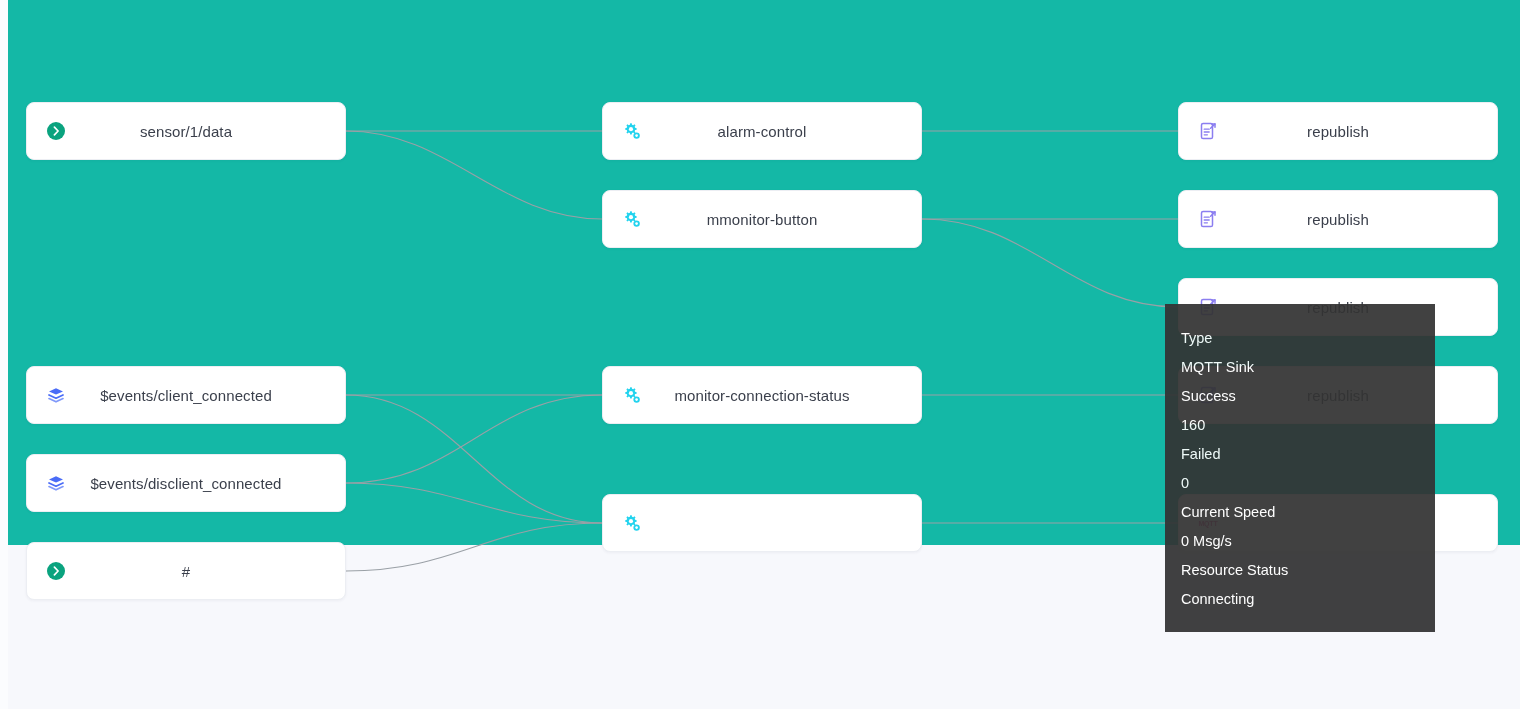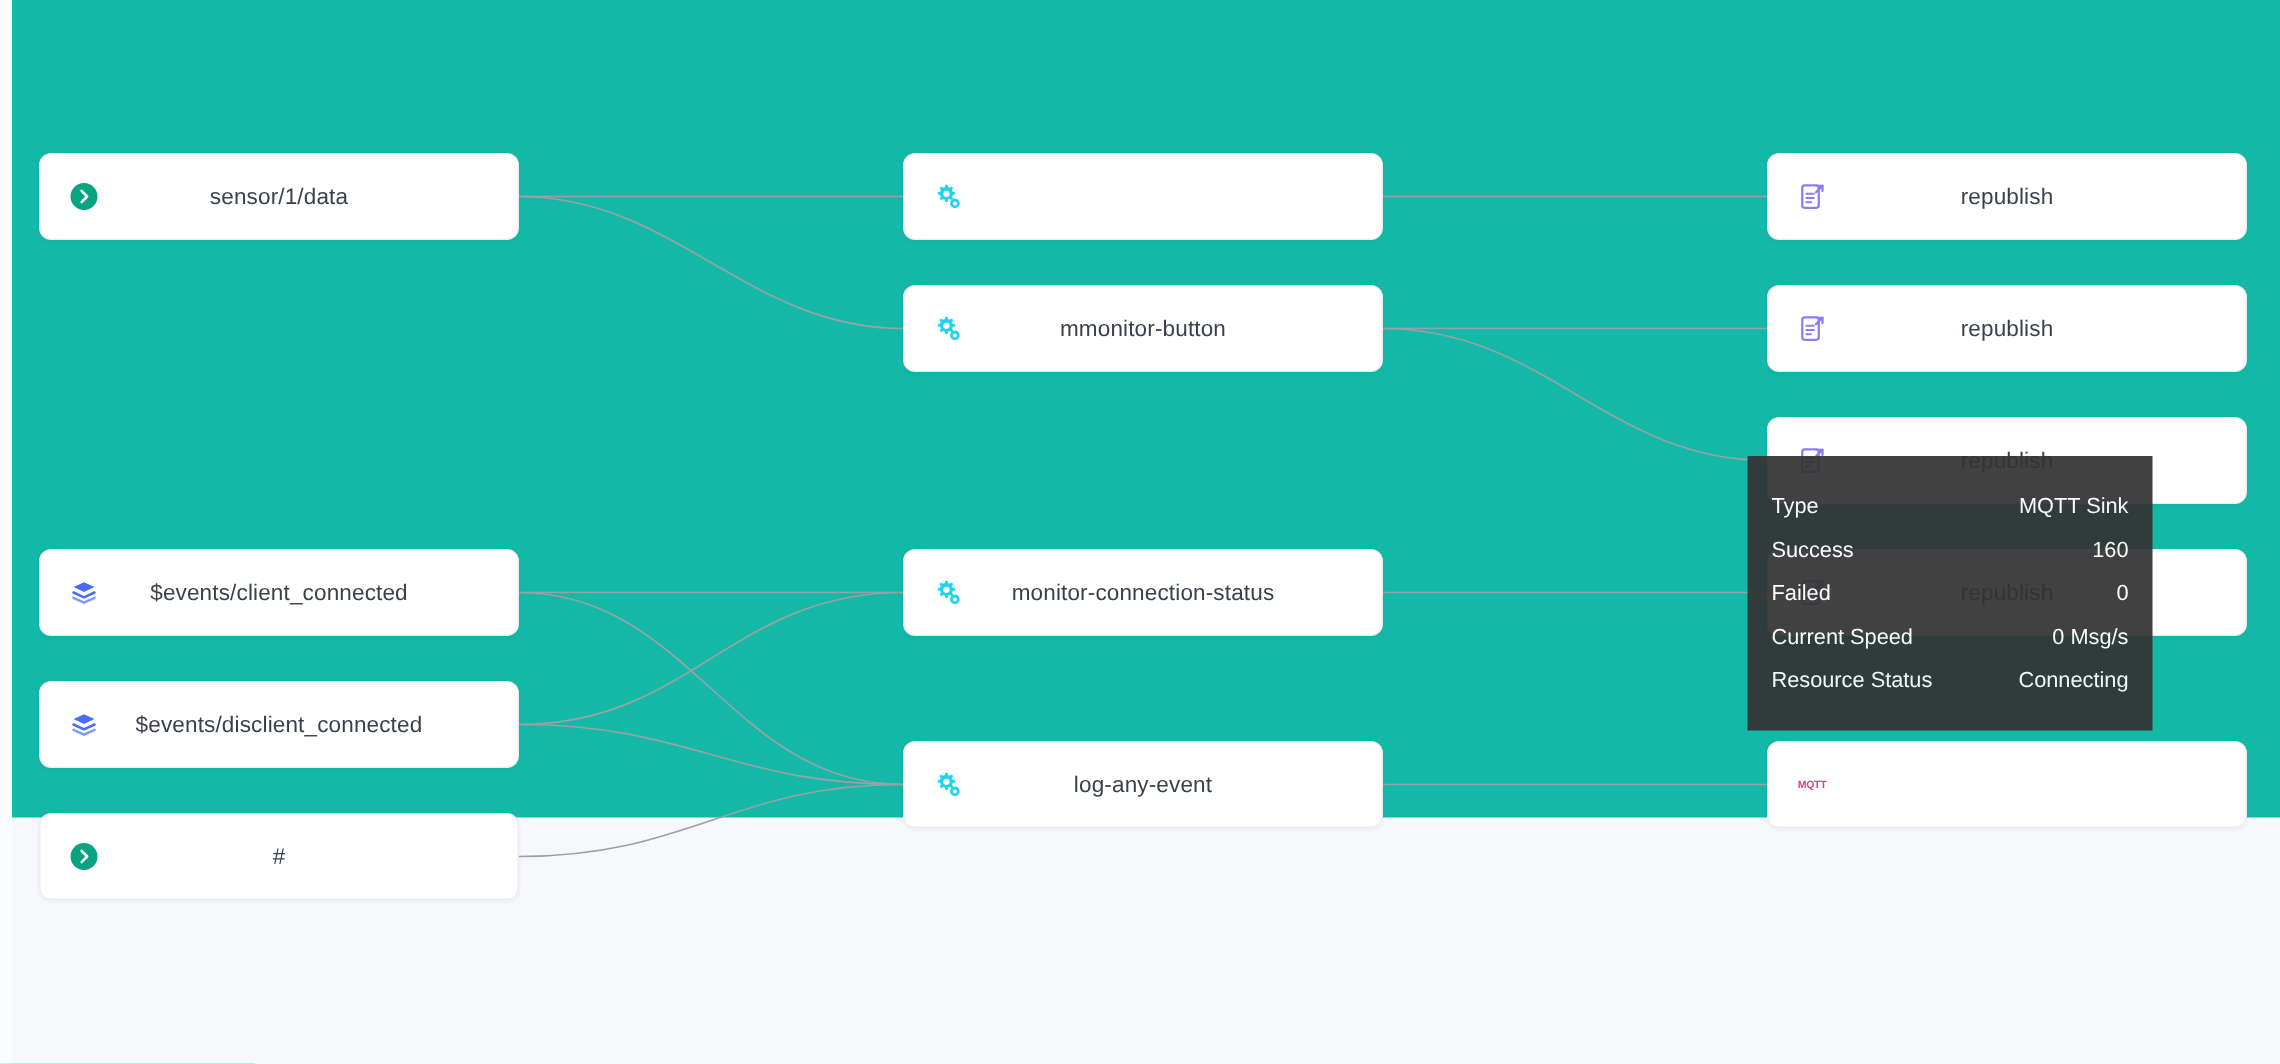--- a/index.html
+++ b/index.html
@@ -72,20 +72,21 @@
     z-index: 40;
   }
   .tt-row {
     display: flex;
     justify-content: space-between;
     align-items: baseline;
     font-size: 14.5px;
     line-height: 29px;
     color: #ffffff;
     white-space: nowrap;
+    flex-direction: column;
   }
   .tt-key { color: #ffffff; }
   .tt-val { color: #ffffff; }
 
   .mqtt-badge {
     font-size: 7px;
     font-weight: bold;
     color: #e23a8c;
     letter-spacing: -.2px;
   }
@@ -170,20 +171,21 @@
     <span class="ico">
       <svg width="20" height="20" viewBox="0 0 20 20">
         <g fill="#22d3ee">
           <path d="M8.2 2.2 l1.5 0 l.3 1.5 l1.2 .5 l1.25-.85 l1.05 1.05 l-.85 1.25 l.5 1.2 l1.5 .3 l0 1.5 l-1.5 .3 l-.5 1.2 l.85 1.25 l-1.05 1.05 l-1.25-.85 l-1.2 .5 l-.3 1.5 l-1.5 0 l-.3-1.5 l-1.2-.5 l-1.25 .85 l-1.05-1.05 l.85-1.25 l-.5-1.2 l-1.5-.3 l0-1.5 l1.5-.3 l.5-1.2 l-.85-1.25 l1.05-1.05 l1.25 .85 l1.2-.5 Z"></path>
         </g>
         <circle cx="8.95" cy="8.2" r="2.1" fill="#ffffff"></circle>
         <circle cx="14.6" cy="14.6" r="3.2" fill="#22d3ee"></circle>
         <circle cx="14.6" cy="14.6" r="1.35" fill="#ffffff"></circle>
       </svg>
     </span>
+    <span class="nlabel">alarm-control</span>
   </div>
 
   <div class="node col-rule" style="top:190px">
     <span class="ico">
       <svg width="20" height="20" viewBox="0 0 20 20">
         <g fill="#22d3ee">
           <path d="M8.2 2.2 l1.5 0 l.3 1.5 l1.2 .5 l1.25-.85 l1.05 1.05 l-.85 1.25 l.5 1.2 l1.5 .3 l0 1.5 l-1.5 .3 l-.5 1.2 l.85 1.25 l-1.05 1.05 l-1.25-.85 l-1.2 .5 l-.3 1.5 l-1.5 0 l-.3-1.5 l-1.2-.5 l-1.25 .85 l-1.05-1.05 l.85-1.25 l-.5-1.2 l-1.5-.3 l0-1.5 l1.5-.3 l.5-1.2 l-.85-1.25 l1.05-1.05 l1.25 .85 l1.2-.5 Z"></path>
         </g>
         <circle cx="8.95" cy="8.2" r="2.1" fill="#ffffff"></circle>
         <circle cx="14.6" cy="14.6" r="3.2" fill="#22d3ee"></circle>
@@ -211,21 +213,20 @@
     <span class="ico">
       <svg width="20" height="20" viewBox="0 0 20 20">
         <g fill="#22d3ee">
           <path d="M8.2 2.2 l1.5 0 l.3 1.5 l1.2 .5 l1.25-.85 l1.05 1.05 l-.85 1.25 l.5 1.2 l1.5 .3 l0 1.5 l-1.5 .3 l-.5 1.2 l.85 1.25 l-1.05 1.05 l-1.25-.85 l-1.2 .5 l-.3 1.5 l-1.5 0 l-.3-1.5 l-1.2-.5 l-1.25 .85 l-1.05-1.05 l.85-1.25 l-.5-1.2 l-1.5-.3 l0-1.5 l1.5-.3 l.5-1.2 l-.85-1.25 l1.05-1.05 l1.25 .85 l1.2-.5 Z"></path>
         </g>
         <circle cx="8.95" cy="8.2" r="2.1" fill="#ffffff"></circle>
         <circle cx="14.6" cy="14.6" r="3.2" fill="#22d3ee"></circle>
         <circle cx="14.6" cy="14.6" r="1.35" fill="#ffffff"></circle>
       </svg>
     </span>
-    <span class="nlabel">log-any-event</span>
   </div>
 
   <div class="node col-act" style="top:102px">
     <span class="ico">
       <svg width="20" height="20" viewBox="0 0 20 20">
         <rect x="3.5" y="2.5" width="11" height="15" rx="1.6" fill="none" stroke="#8b7ef0" stroke-width="1.5"></rect>
         <path d="M6.2 8.2 h5 M6.2 11 h5 M6.2 13.8 h3.2" stroke="#8b7ef0" stroke-width="1.3" stroke-linecap="round"></path>
         <path d="M12.6 7.2 L17 2.9" stroke="#8b7ef0" stroke-width="1.5" stroke-linecap="round"></path>
         <path d="M13.6 2.9 H17 V6.3" fill="none" stroke="#8b7ef0" stroke-width="1.5" stroke-linecap="round" stroke-linejoin="round"></path>
       </svg>

